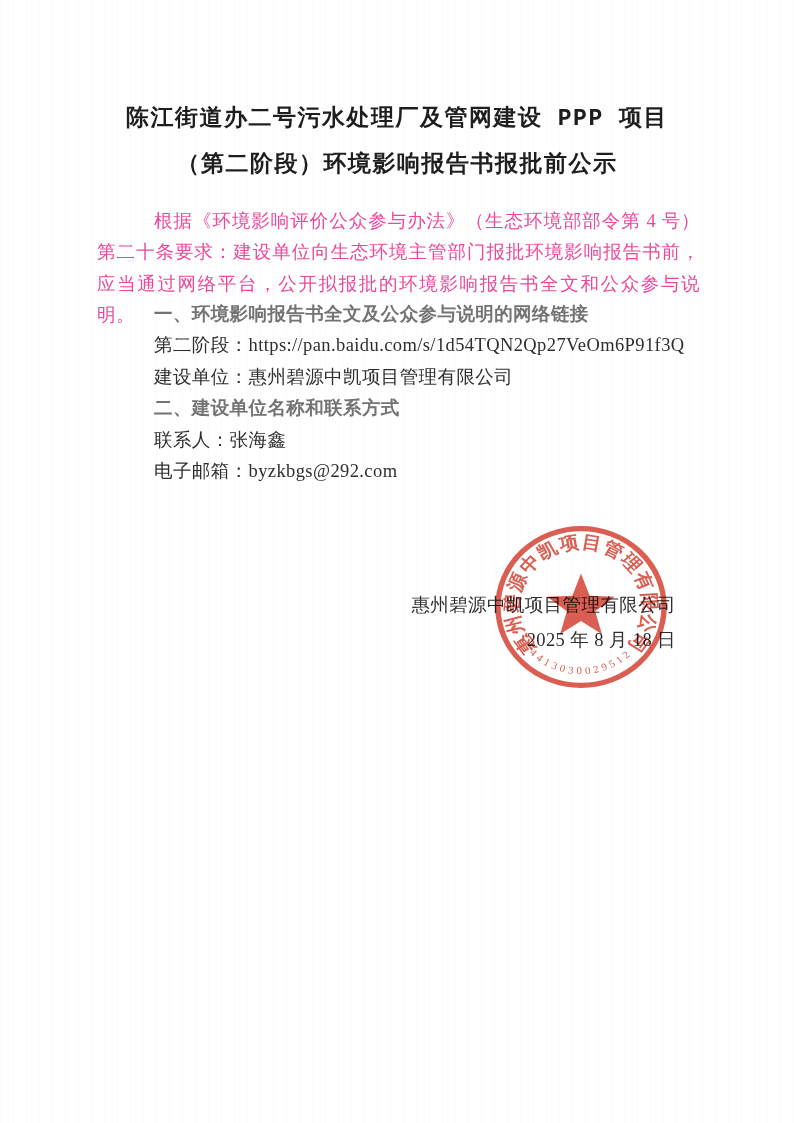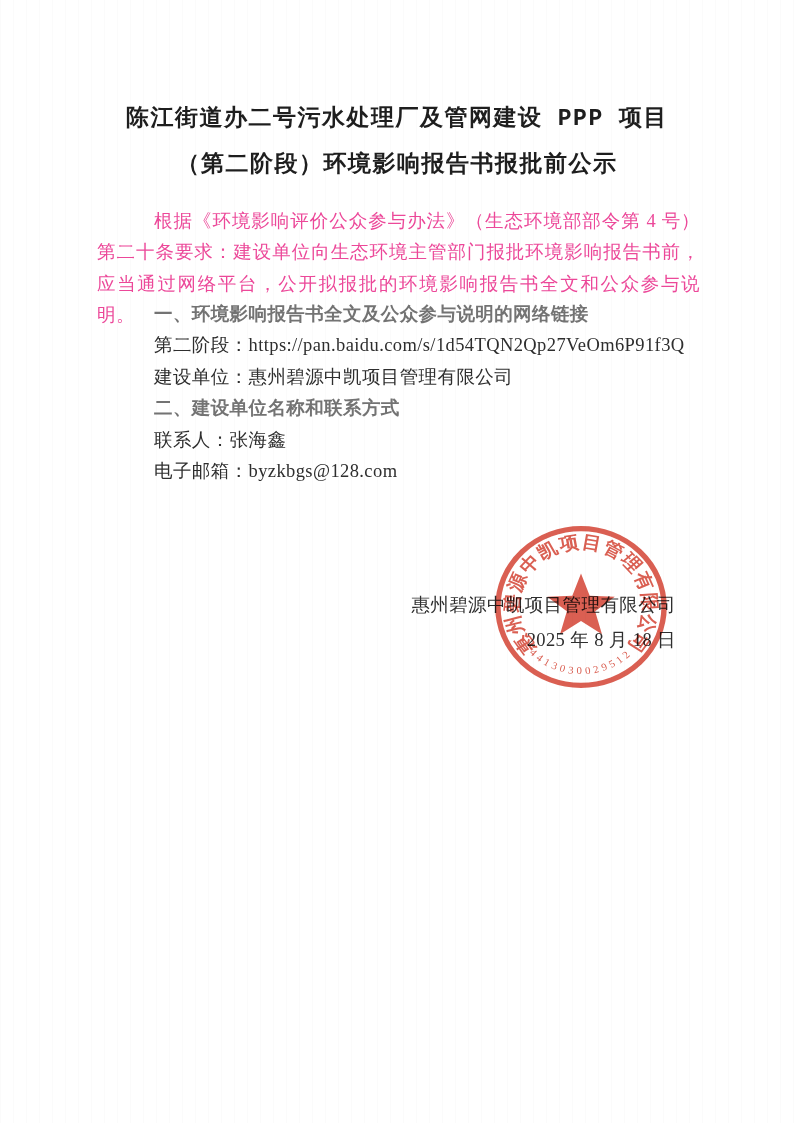--- a/index.html
+++ b/index.html
@@ -113,21 +113,21 @@
       <span>第二阶段：</span><span>https://pan.baidu.com/s/1d54TQN2Qp27VeOm6P91f3Q</span>
     </div>
     <div class="line">
       <span>建设单位：</span><span>惠州碧源中凯项目管理有限公司</span>
     </div>
     <div class="line heading">二、建设单位名称和联系方式</div>
     <div class="line">
       <span>联系人：</span><span>张海鑫</span>
     </div>
     <div class="line">
-      <span>电子邮箱：</span><span>byzkbgs@128.com</span>
+      <span>电子邮箱：</span><span>byzkbgs@292.com</span>
     </div>
   </div>
 
   <div class="signature">
     <div>惠州碧源中凯项目管理有限公司</div>
     <div>2025 年 8 月 18 日</div>
   </div>
 
   <div class="seal">
     <svg viewBox="0 0 180 180" preserveAspectRatio="none">

